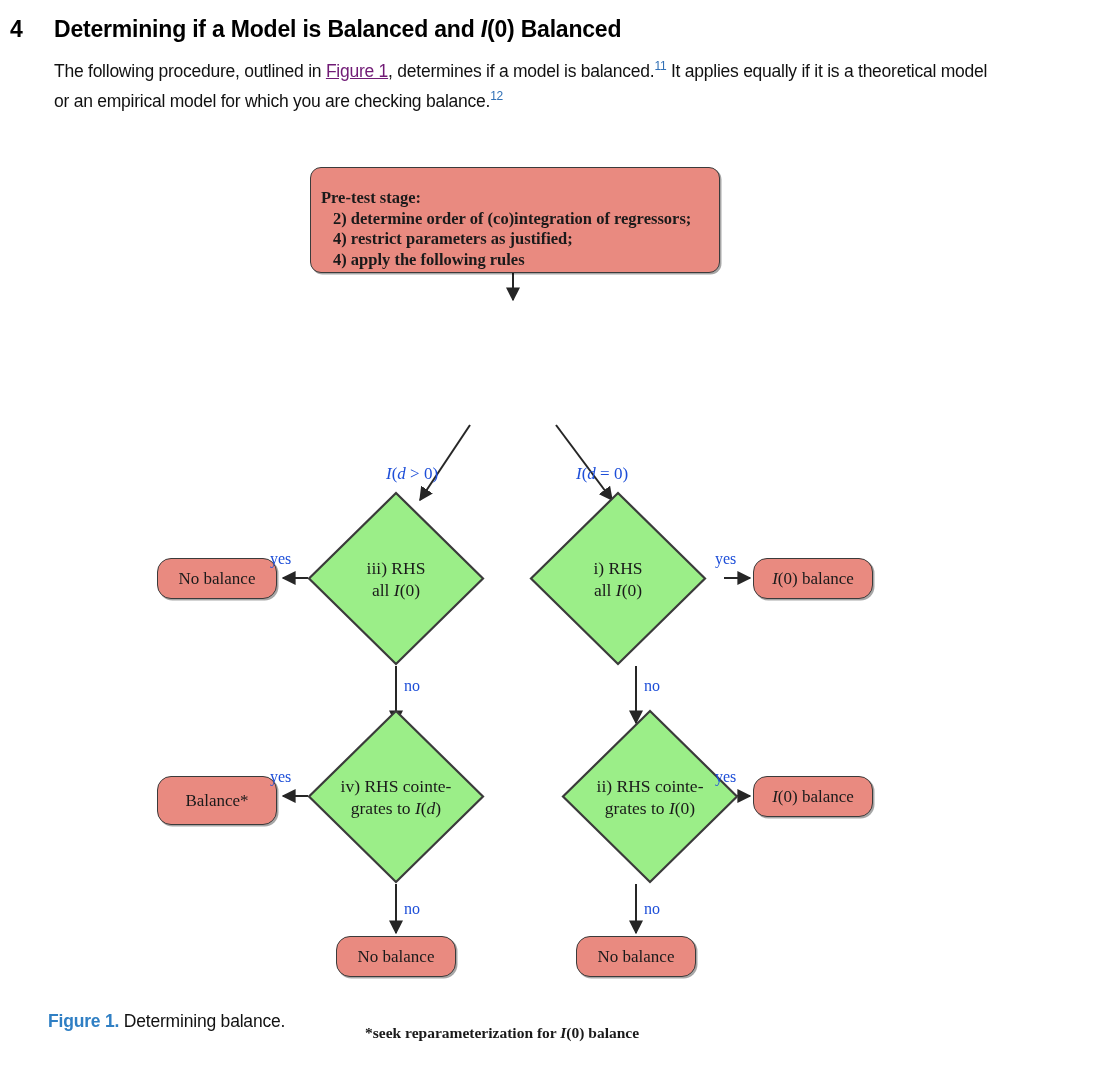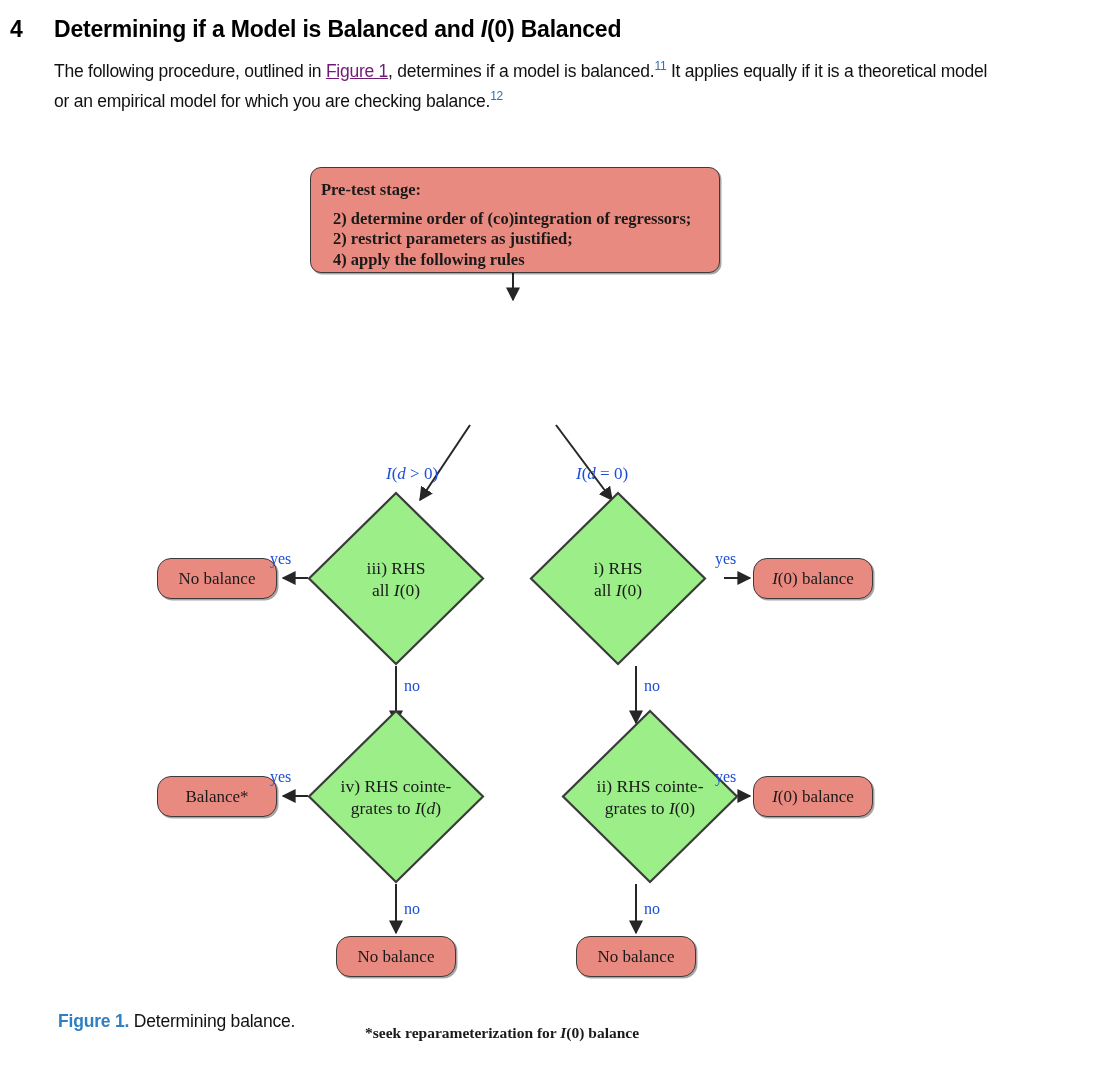--- a/index.html
+++ b/index.html
@@ -83,21 +83,21 @@
     border: 1.6px solid #3b3b3b;
     border-radius: 14px;
     box-shadow: 1.5px 1.5px 0 rgba(0,0,0,0.35);
     font-size: 17px;
   }
   .rect-node.big {
     border-radius: 11px;
     align-items: flex-start;
     justify-content: flex-start;
     text-align: left;
-    padding: 12px 8px 6px 10px;
+    padding: 20px 8px 6px 10px;
     font-size: 16.5px;
     line-height: 20.6px;
     font-weight: 600;
   }
   .diamond-wrap {
     position: absolute;
   }
   .diamond-shape {
     position: absolute;
     left: 0; top: 0;
@@ -134,21 +134,21 @@
     font-weight: 600;
     color: #1a1a1a;
     white-space: nowrap;
   }
 
   .mi { font-style: italic; font-family: "Liberation Serif", serif; }
 
   
   .caption {
     position: absolute;
-    left: 58px;
+    left: 48px;
     top: 1011px;
     font-size: 17.5px;
     letter-spacing: -0.2px;
     color: #111111;
   }
   .caption .cap-label {
     color: #2f7fc4;
     font-weight: bold;
   }
 </style>
@@ -197,22 +197,22 @@
 
       <path d="M 396 884 L 396 933" marker-end="url(#arrow)"></path>
 
       <path d="M 636 884 L 636 933" marker-end="url(#arrow)"></path>
     </g>
   </svg>
 
   <div class="node rect-node big" style="left:310px; top:167px; width:410px; height:106px;">
     <div style="width:100%;">
       <div>Pre-test stage:</div>
-      <div style="padding-left:12px;margin-top:8px;">2) determine order of (co)integration of regressors;</div>
-      <div style="padding-left:12px;">2) restrict parameters as justified;</div>
+      <div style="padding-left:12px;">2) determine order of (co)integration of regressors;</div>
+      <div style="padding-left:12px;">4) restrict parameters as justified;</div>
       <div style="padding-left:12px;">4) apply the following rules</div>
     </div>
   </div>
 
 
   <div class="edge-label math" style="left:386px; top:464px;">
     <span class="mi">I</span>(<span class="mi">d</span> &gt; 0)
   </div>
   <div class="edge-label math" style="left:576px; top:464px;">
     <span class="mi">I</span>(<span class="mi">d</span> = 0)
@@ -253,21 +253,21 @@
       <span><span>ii) RHS cointe-</span><br>grates to <span class="mi">I</span>(0)</span>
     </div>
   </div>
 
   <div class="node rect-node" style="left:157px; top:558px; width:120px; height:41px;">No balance</div>
 
   <div class="node rect-node" style="left:753px; top:558px; width:120px; height:41px;">
     <span><span class="mi">I</span>(0) balance</span>
   </div>
 
-  <div class="node rect-node" style="left:157px; top:776px; width:120px; height:41px;text-align:right;">Balance*</div>
+  <div class="node rect-node" style="left:157px; top:776px; width:120px; height:49px;text-align:right;">Balance*</div>
 
   <div class="node rect-node" style="left:753px; top:776px; width:120px; height:41px;">
     <span><span class="mi">I</span>(0) balance</span>
   </div>
 
   <div class="node rect-node" style="left:336px; top:936px; width:120px; height:41px;">No balance</div>
 
   <div class="node rect-node" style="left:576px; top:936px; width:120px; height:41px;">No balance</div>
 
   <div class="edge-label" style="left:270px; top:550px;">yes</div>

